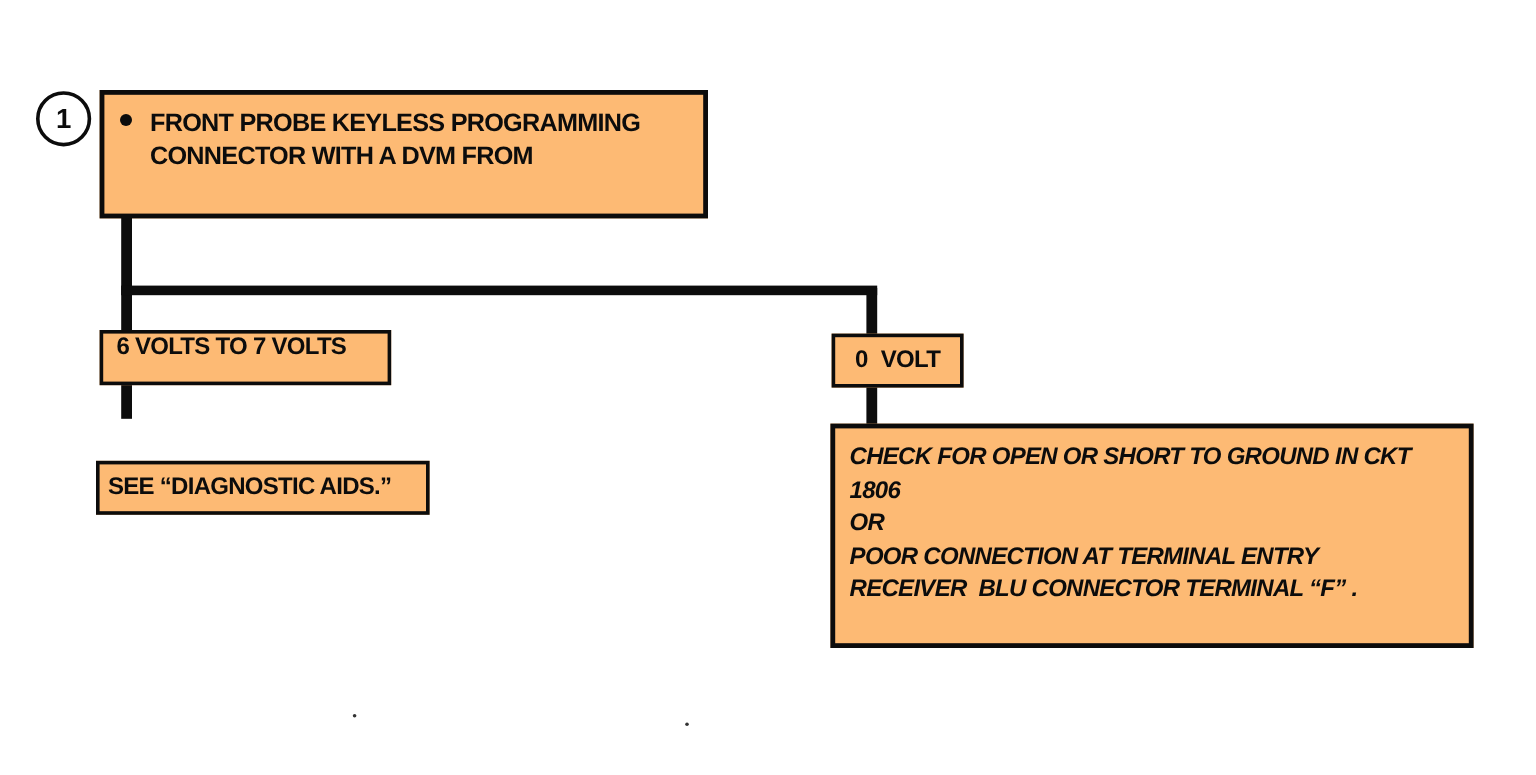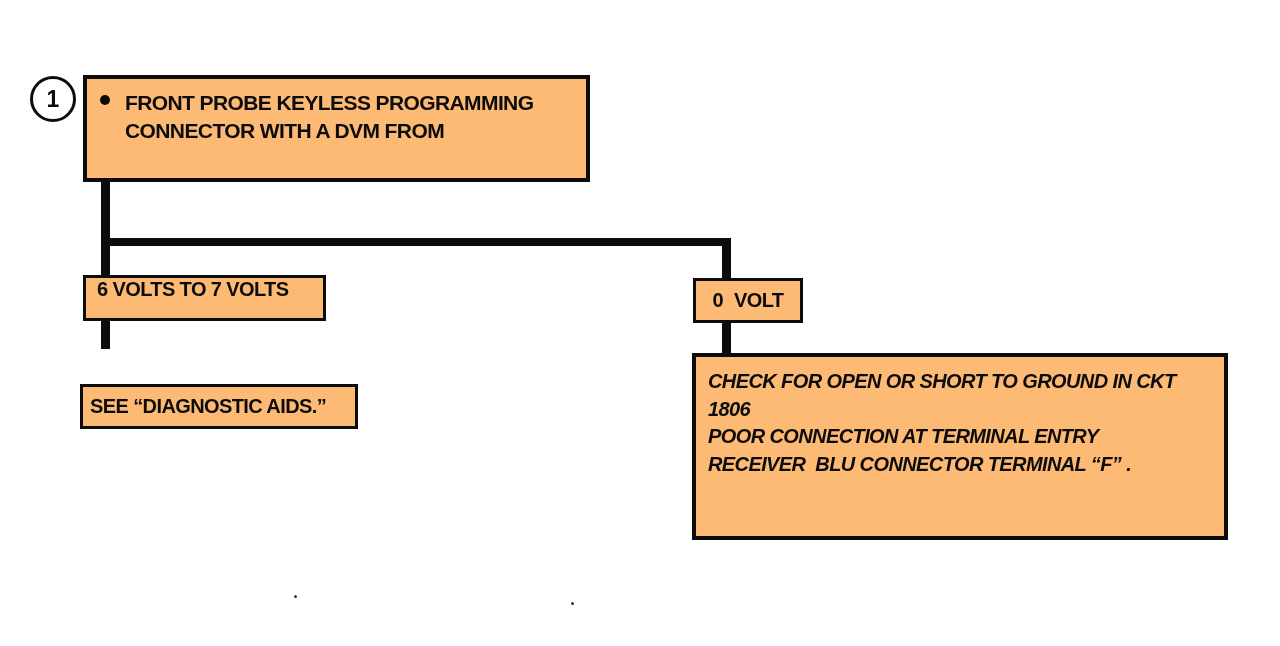--- a/index.html
+++ b/index.html
@@ -146,20 +146,21 @@
     <span class="txt">0 VOLT</span>
   </div>
 
   <div class="flow-box" id="left-action-box">
     <span class="txt">SEE “DIAGNOSTIC AIDS.”</span>
   </div>
 
   <div class="flow-box" id="right-action-box">
     <div class="txt">CHECK FOR OPEN OR SHORT TO GROUND IN CKT</div>
     <div class="txt">1806</div>
+    <div class="txt">OR</div>
     <div class="txt">POOR CONNECTION AT TERMINAL ENTRY</div>
     <div class="txt">RECEIVER  BLU CONNECTOR TERMINAL “F” .</div>
   </div>
 
   <div class="speck" id="speck-1"></div>
   <div class="speck" id="speck-2"></div>
 
 </div>
 
 </body></html>

